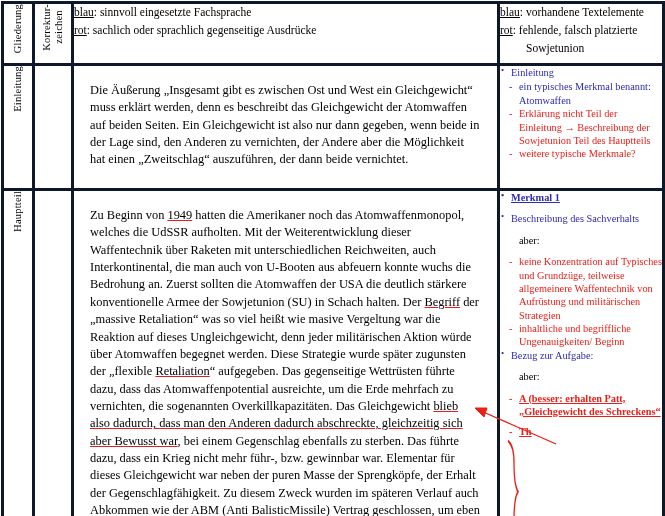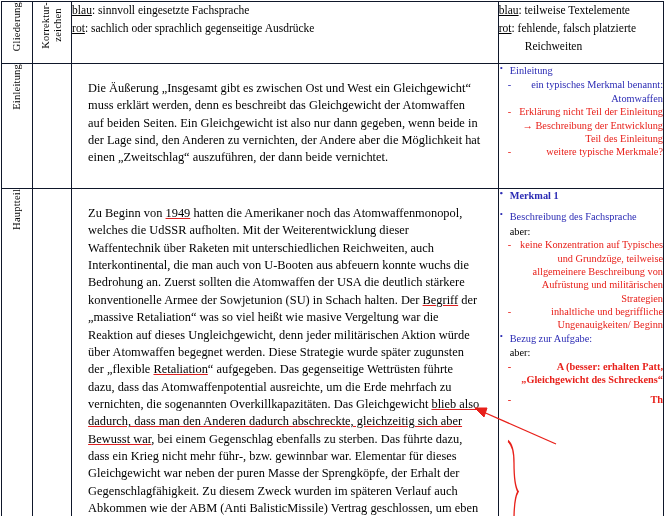--- a/index.html
+++ b/index.html
@@ -21,21 +21,21 @@
     box-sizing: border-box;
   }
   table.sheet {
     border-collapse: collapse;
     width: 663px;
     height: 514px;
     table-layout: fixed;
     margin: 1px 0 0 1px;
   }
   table.sheet td {
-    border: 1px solid #0f172a;
+    border: 3px solid #0f172a;
     vertical-align: top;
     padding: 0;
   }
   .col-gliederung { width: 31px; }
   .col-korrektur  { width: 39px; }
   .col-text       { width: 426px; }
   .col-anmerk     { width: 165px; }
 
   
   .vcell {
@@ -95,33 +95,32 @@
     content: "\2022";
     position: absolute;
     left: 1px;
     top: -1px;
     font-size: 9px;
   }
   .annot .d-item {
     position: relative;
     padding-left: 19px;
     margin: 0;
-    text-align: right;
   }
   .annot .d-item::before {
     content: "-";
     position: absolute;
     left: 9px;
     top: 0;
   }
-  .annot .plain { padding-left: 11px; margin: 0; }
+  .annot .plain { padding-left: 11px; margin: 8px; }
   .annot .gap   { height: 7px; }
   .blue { color: #2b2bb4; }
   .red  { color: #e8201a; }
-  .bold { font-weight: bold; }
+  .bold { font-weight: bold; text-decoration: underline; }
 
   
   .overlay {
     position: absolute;
     left: 0; top: 0;
     width: 665px; height: 516px;
     pointer-events: none;
   }
 </style>
 </head>
@@ -144,59 +143,59 @@
         </td>
         <td class="vcell">
           <span class="vtext">Korrektur-
 zeichen</span>
         </td>
         <td class="legend">
           <span class="ln"><span class="key-blue">blau</span><span>: sinnvoll eingesetzte Fachsprache</span></span>
           <span class="ln"><span class="key-red">rot</span><span>: sachlich oder sprachlich gegenseitige Ausdrücke</span></span>
         </td>
         <td class="legend">
-          <span class="ln"><span class="key-blue">blau</span><span>: teilweise Textelemente</span></span>
+          <span class="ln"><span class="key-blue">blau</span><span>: vorhandene Textelemente</span></span>
           <span class="ln"><span class="key-red">rot</span><span>: fehlende, falsch platzierte</span></span>
-          <span class="ln ind">Reichweiten</span>
+          <span class="ln ind">Sowjetunion</span>
         </td>
       </tr>
 
       <tr style="height:125px;">
         <td class="vcell">
           <span class="vtext">Einleitung</span>
         </td>
         <td></td>
         <td class="essay">
           <p><span>Die Äußerung „Insgesamt gibt es zwischen Ost und West ein Gleichgewicht“ muss erklärt werden, denn es beschreibt das Gleichgewicht der Atomwaffen auf beiden Seiten. Ein Gleichgewicht ist also nur dann gegeben, wenn beide in der Lage sind, den Anderen zu vernichten, der Andere aber die Möglichkeit hat einen „Zweitschlag“ auszuführen, der dann beide vernichtet.</span></p>
         </td>
         <td class="annot">
           <div>
               <div class="b-item blue">Einleitung</div>
               <div class="d-item blue">ein typisches Merkmal benannt: Atomwaffen</div>
-              <div class="d-item red">Erklärung nicht Teil der Einleitung → Beschreibung der Entwicklung Teil des Einleitung</div>
+              <div class="d-item red">Erklärung nicht Teil der Einleitung → Beschreibung der Sowjetunion Teil des Hauptteils</div>
               <div class="d-item red">weitere typische Merkmale?</div>
             </div>
         </td>
       </tr>
 
       <tr>
         <td class="vcell">
           <span class="vtext">Hauptteil</span>
         </td>
         <td></td>
         <td class="essay">
           <p><span>Zu Beginn von </span><span class="u-red">1949</span><span> hatten die Amerikaner noch das Atomwaffenmonopol, welches die UdSSR aufholten. Mit der Weiterentwicklung dieser Waffentechnik über Raketen mit unterschiedlichen Reichweiten, auch Interkontinental, die man auch von U-Booten aus abfeuern konnte wuchs die Bedrohung an. Zuerst sollten die Atomwaffen der USA die deutlich stärkere konventionelle Armee der Sowjetunion (SU) in Schach halten. Der </span><span class="u-red">Begriff</span><span> der „massive Retaliation“ was so viel heißt wie masive Vergeltung war die Reaktion auf dieses Ungleichgewicht, denn jeder militärischen Aktion würde über Atomwaffen begegnet werden. Diese Strategie wurde später zugunsten der „flexible </span><span class="u-red">Retaliation</span><span>“ aufgegeben. Das gegenseitige Wettrüsten führte dazu, dass das Atomwaffenpotential ausreichte, um die Erde mehrfach zu vernichten, die sogenannten Overkillkapazitäten. Das Gleichgewicht </span><span class="u-red">blieb also dadurch, dass man den Anderen dadurch abschreckte, gleichzeitig sich aber Bewusst war</span><span>, bei einem Gegenschlag ebenfalls zu sterben. Das führte dazu, dass ein Krieg nicht mehr führ-, bzw. gewinnbar war. Elementar für dieses Gleichgewicht war neben der puren Masse der Sprengköpfe, der Erhalt der Gegenschlagfähigkeit. Zu diesem Zweck wurden im späteren Verlauf auch Abkommen wie der ABM (Anti BalisticMissile) Vertrag geschlossen, um eben diese Fähigkeit zu erhalten.</span></p>
         </td>
         <td class="annot">
           <div>
               <div class="b-item blue bold">Merkmal 1</div>
               <div class="gap"></div>
-              <div class="b-item blue">Beschreibung des Fachsprache</div>
+              <div class="b-item blue">Beschreibung des Sachverhalts</div>
               <div class="plain">aber:</div>
-              <div class="d-item red">keine Konzentration auf Typisches und Grundzüge, teilweise allgemeinere Beschreibung von Aufrüstung und militärischen Strategien</div>
+              <div class="d-item red">keine Konzentration auf Typisches und Grundzüge, teilweise allgemeinere Waffentechnik von Aufrüstung und militärischen Strategien</div>
               <div class="d-item red">inhaltliche und begriffliche Ungenauigkeiten/ Beginn</div>
               <div class="b-item blue">Bezug zur Aufgabe:</div>
               <div class="plain">aber:</div>
               <div class="d-item red bold">A (besser: erhalten Patt, „Gleichgewicht des Schreckens“</div>
               <div class="gap"></div>
               <div class="d-item red bold">Th</div>
             </div>
         </td>
       </tr>
     </tbody>

